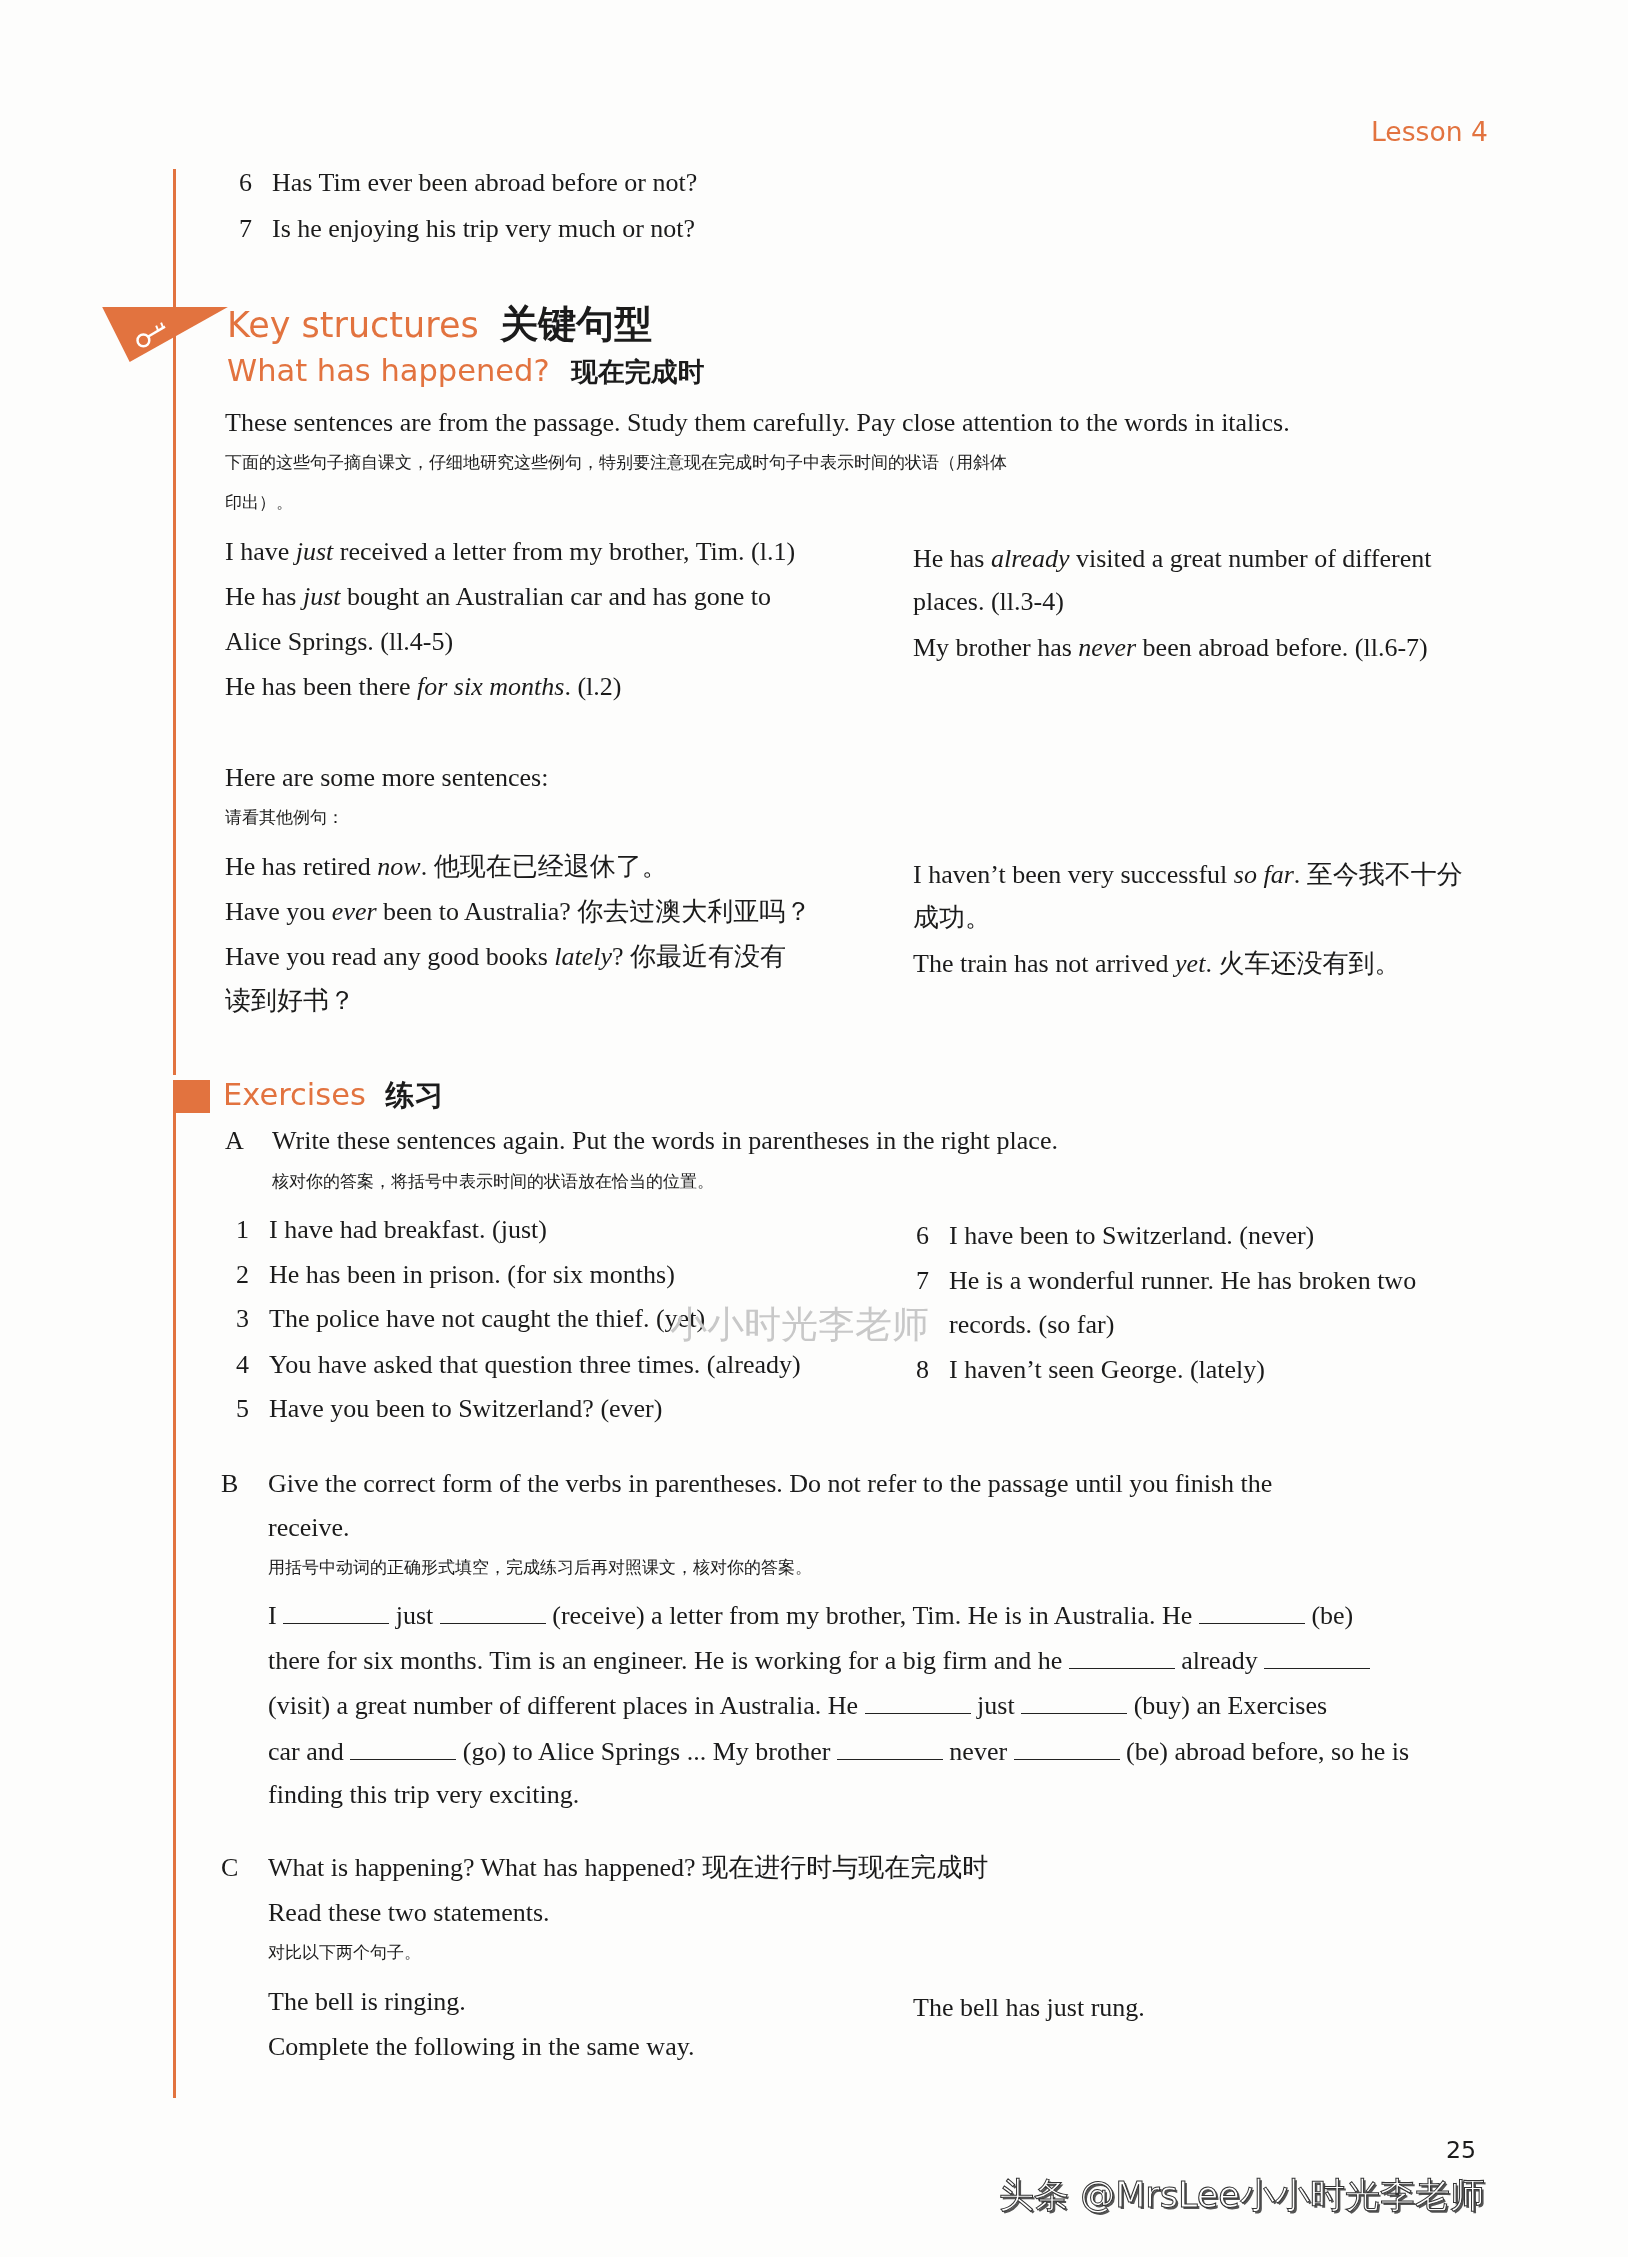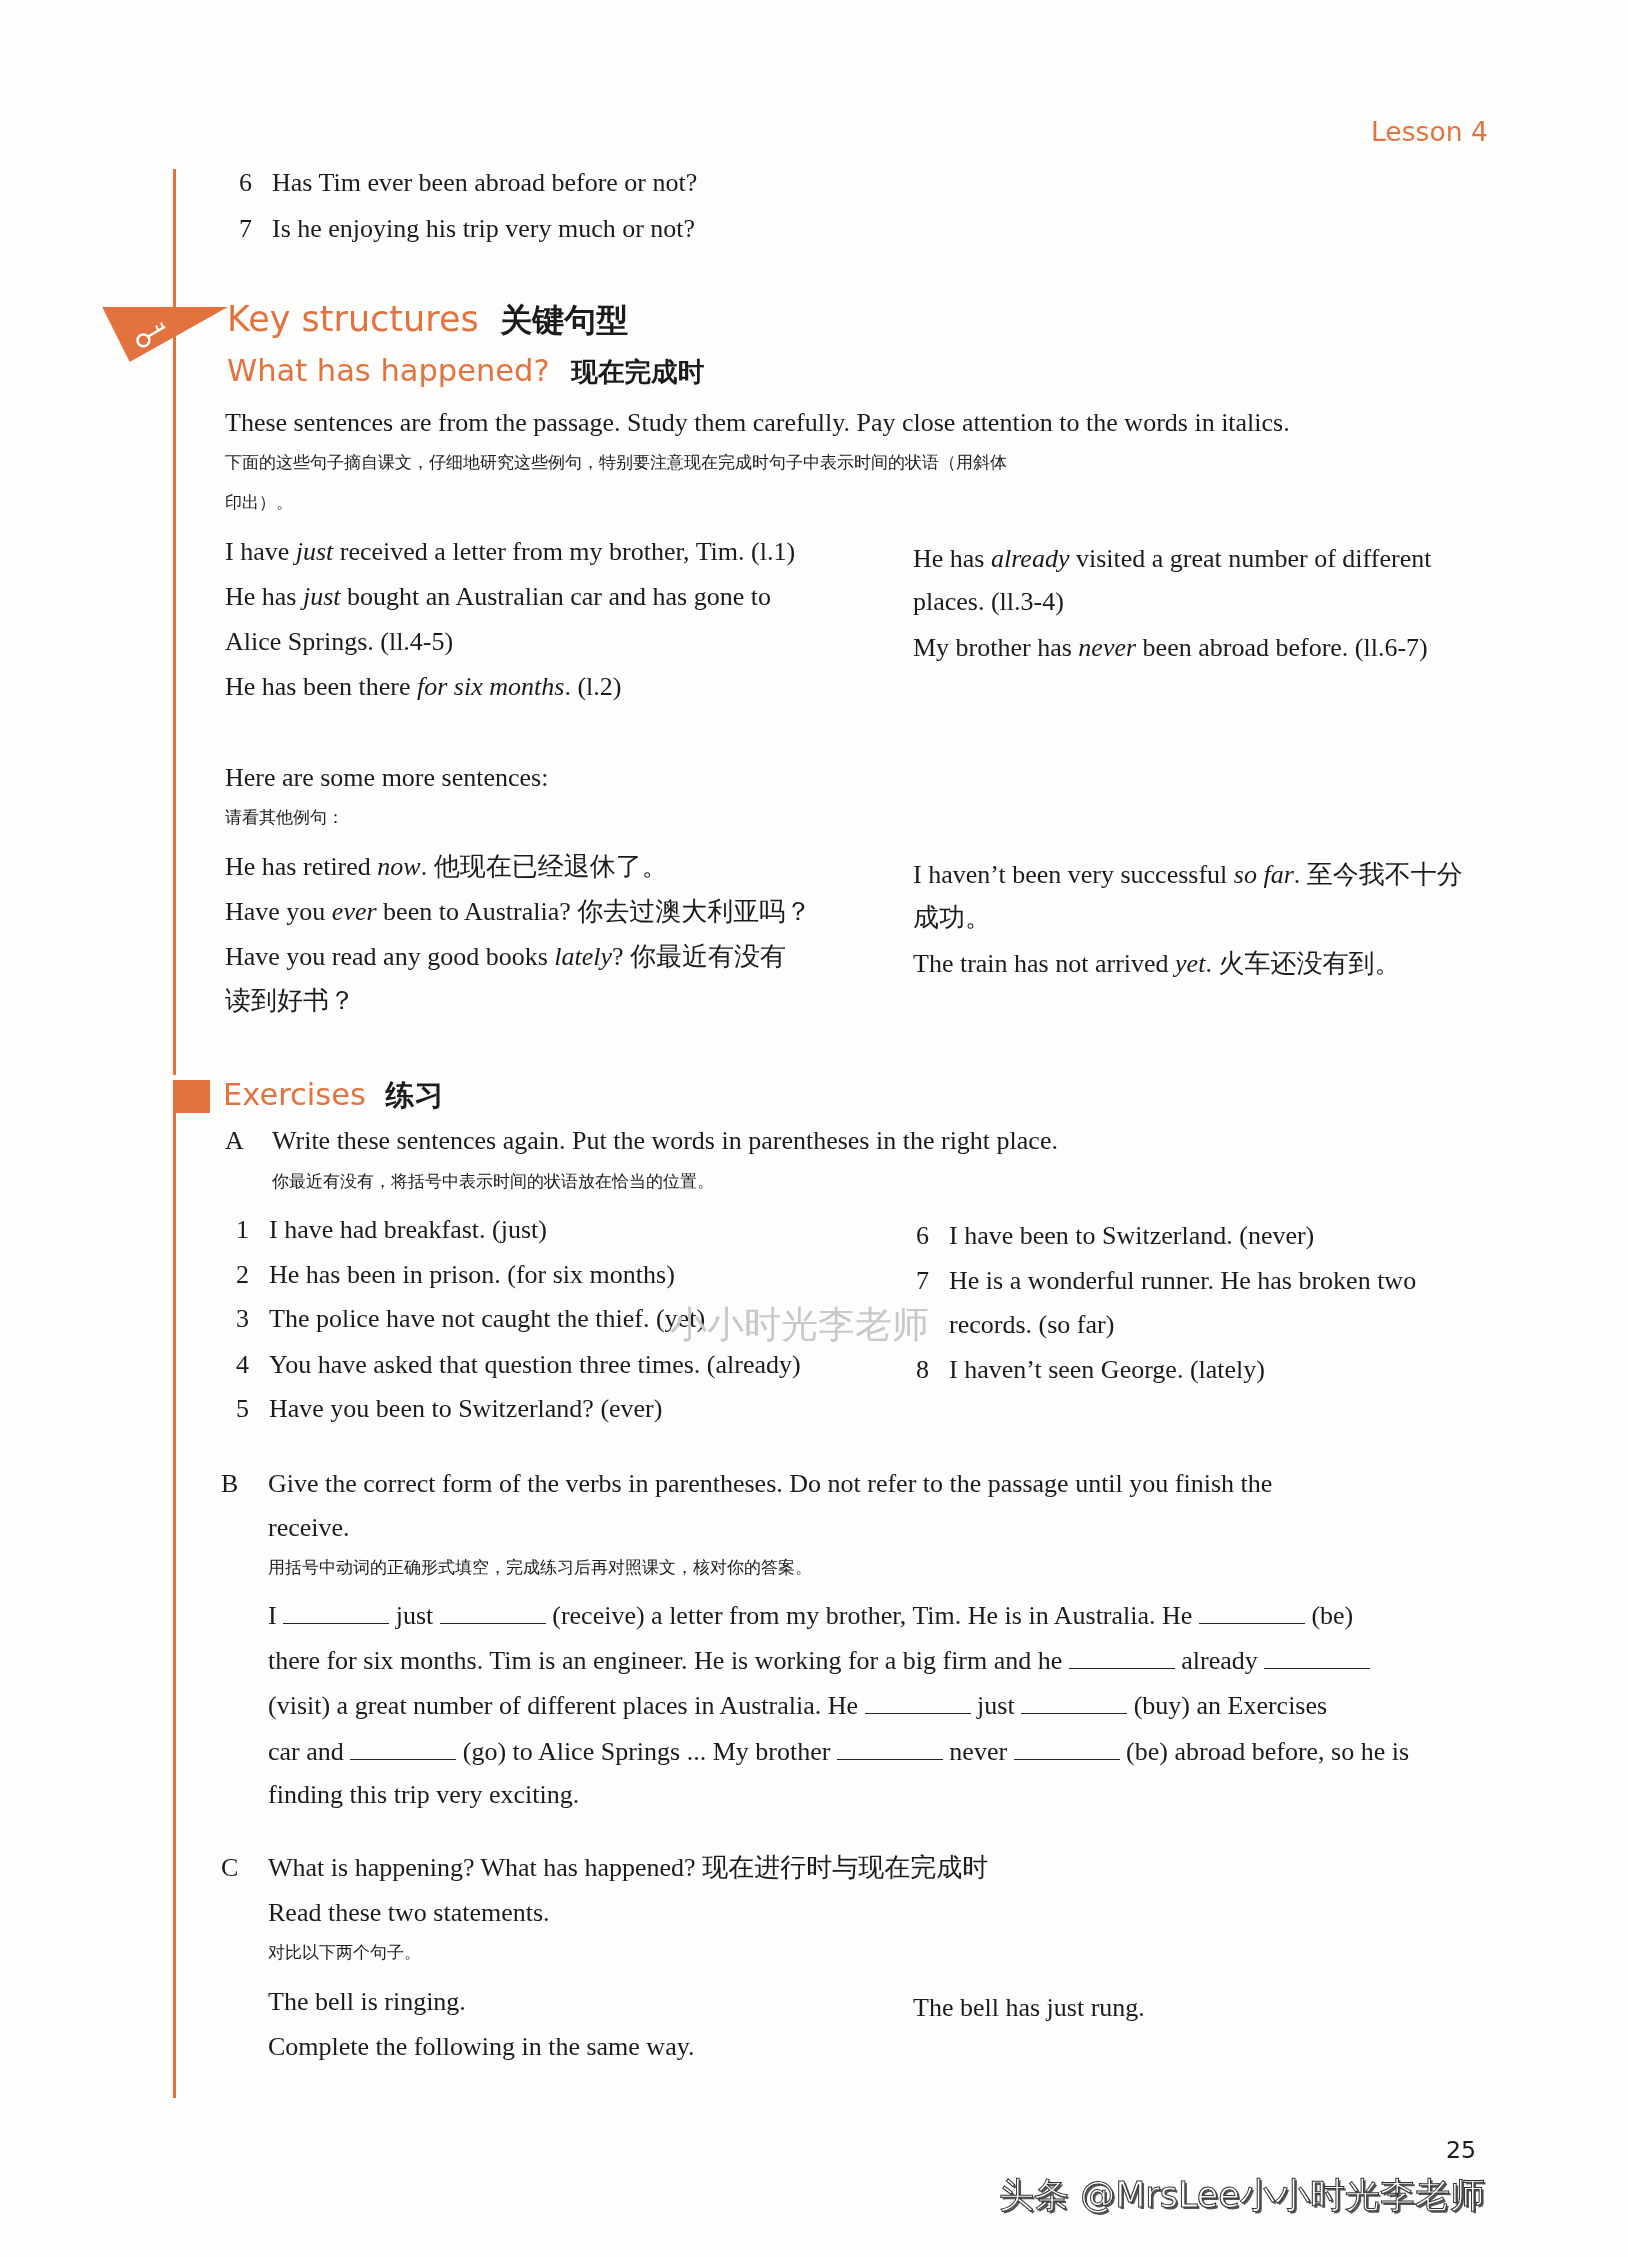--- a/index.html
+++ b/index.html
@@ -40,21 +40,21 @@
   <svg width="128" height="55" viewBox="0 0 130 56">
     <polygon points="0,0 128,0 28,56" fill="#e2733f"></polygon>
     <circle cx="42" cy="34" r="6" fill="none" stroke="#fff" stroke-width="2.5"></circle>
     <line x1="47" y1="30" x2="64" y2="20" stroke="#fff" stroke-width="2.5"></line>
     <line x1="57" y1="24" x2="55" y2="19" stroke="#fff" stroke-width="2"></line>
     <line x1="62" y1="21" x2="60" y2="16" stroke="#fff" stroke-width="2"></line>
   </svg>
 </div>
 <div class="abs" style="left:227px; top:299px; white-space:nowrap;">
   <span class="sans-head" style="font-size:35px;">Key structures</span>
-  <span class="cn-head" style="font-size:32px; margin-left:17.7px;">关键句型</span>
+  <span class="cn-head" style="font-size:38px; margin-left:17.7px;">关键句型</span>
 </div>
 <div class="abs" style="left:227px; top:353px; white-space:nowrap;">
   <span class="sans-head" style="font-size:30.5px;">What has happened?</span>
   <span class="cn-head" style="font-size:26.6px; margin-left:17.7px;">现在完成时</span>
 </div>
 
 <div class="abs serif" style="left:225px; top:407px;">These sentences are from the passage. Study them carefully. Pay close attention to the words in italics.</div>
 <div class="abs cn" style="left:225px; top:451px; white-space:nowrap;">下面的这些句子摘自课文，仔细地研究这些例句，特别要注意现在完成时句子中表示时间的状语（用斜体</div>
 <div class="abs cn" style="left:225px; top:491px;">印出）。</div>
 
@@ -81,21 +81,21 @@
 
 <div class="abs" style="left:173px; top:1080px; width:37px; height:33px; background:#e2733f;"></div>
 <div class="abs" style="left:223px; top:1076px; white-space:nowrap;">
   <span class="sans-head" style="font-size:30.5px;">Exercises</span>
   <span class="cn-head" style="font-size:29px; margin-left:15.8px;margin-top:20px;">练习</span>
 </div>
 
 <div class="abs serif" style="left:225px; top:1125px;">
   <span class="label">A</span><span>Write these sentences again. Put the words in parentheses in the right place.</span>
 </div>
-<div class="abs cn" style="left:272px; top:1170px; white-space:nowrap;">你最近有没有，将括号中表示时间的状语放在恰当的位置。</div>
+<div class="abs cn" style="left:272px; top:1170px; white-space:nowrap;">核对你的答案，将括号中表示时间的状语放在恰当的位置。</div>
 
 <div class="abs serif" style="left:236px; top:1214px;"><span class="num">1</span><span>I have had breakfast. (just)</span></div>
 <div class="abs serif" style="left:236px; top:1259px;"><span class="num">2</span><span>He has been in prison. (for six months)</span></div>
 <div class="abs serif" style="left:236px; top:1303px;"><span class="num">3</span><span>The police have not caught the thief. (yet)</span></div>
 <div class="abs serif" style="left:236px; top:1349px;"><span class="num">4</span><span>You have asked that question three times. (already)</span></div>
 <div class="abs serif" style="left:236px; top:1393px;"><span class="num">5</span><span>Have you been to Switzerland? (ever)</span></div>
 
 <div class="abs serif" style="left:916px; top:1220px;"><span class="num">6</span><span>I have been to Switzerland. (never)</span></div>
 <div class="abs serif" style="left:916px; top:1265px;"><span class="num">7</span><span>He is a wonderful runner. He has broken two</span></div>
 <div class="abs serif" style="left:916px; top:1309px;"><span class="num"></span><span>records. (so far)</span></div>

